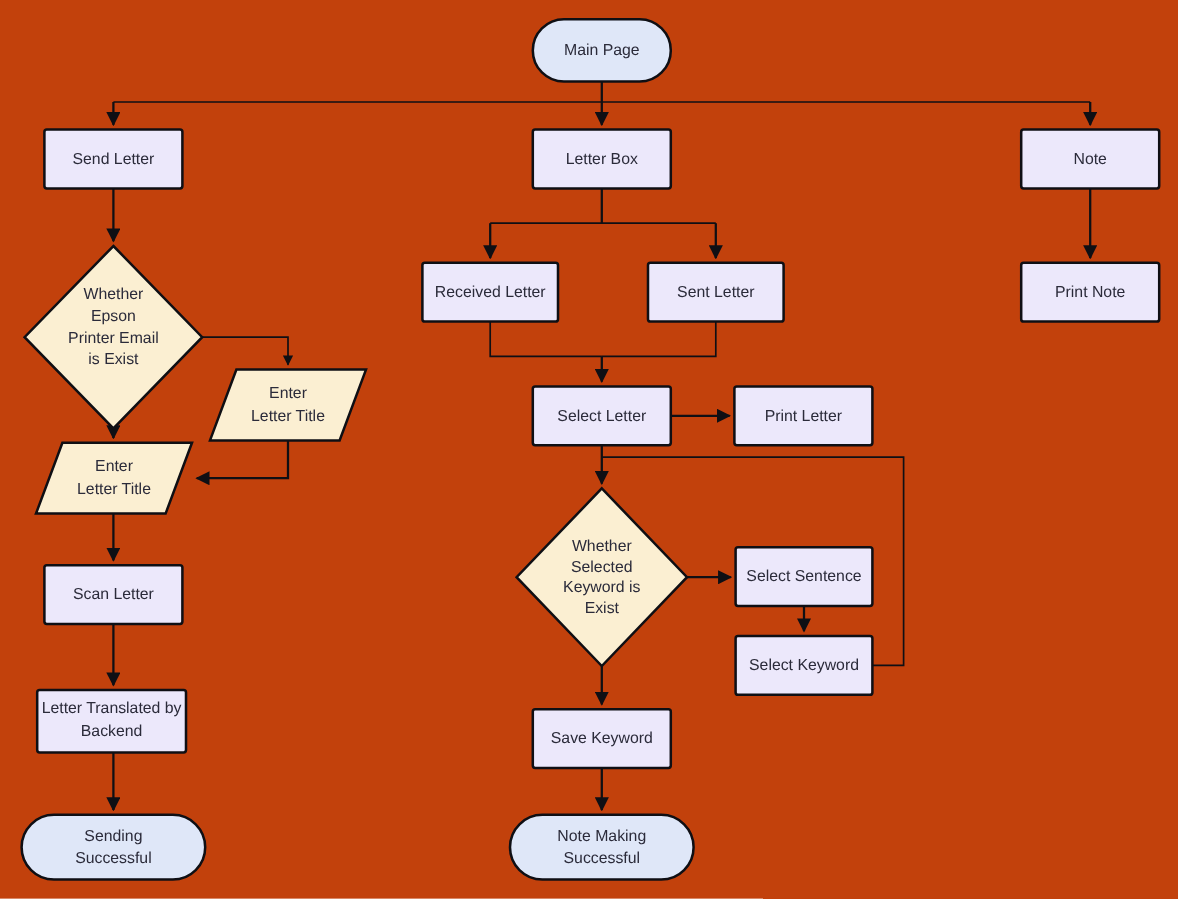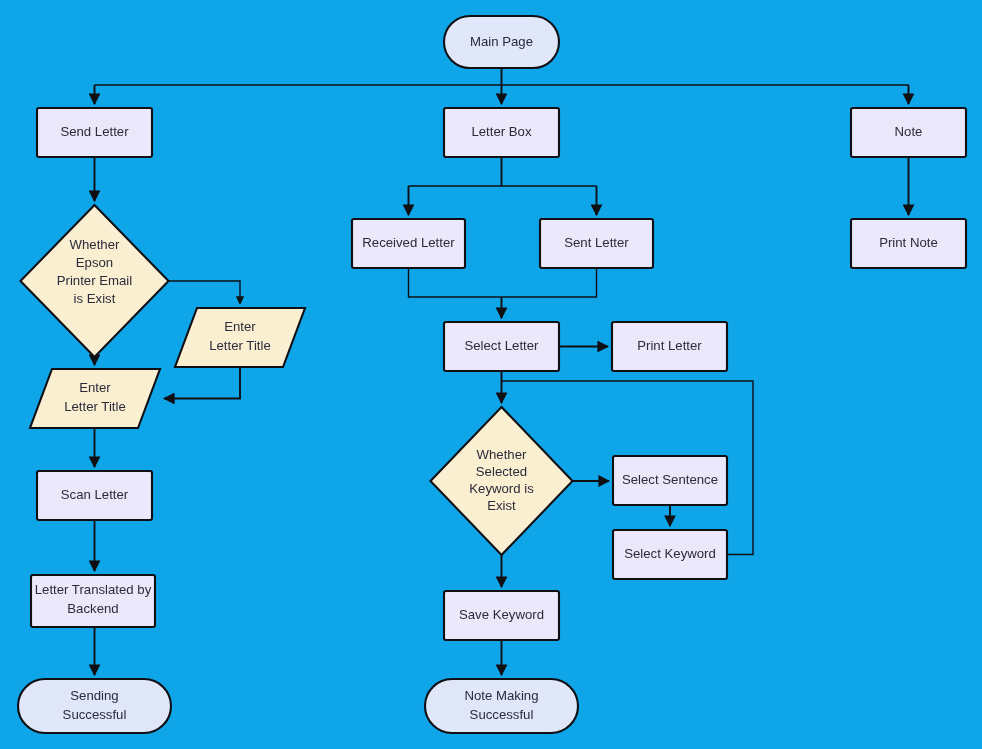--- a/index.html
+++ b/index.html
@@ -8,21 +8,21 @@
     padding: 0;
     background: #ffffff;
   }
   body {
     font-family: "Liberation Sans", sans-serif;
   }
   #flow-root {
     position: relative;
     width: 982px;
     height: 749px;
-    background: #0ea5e9;
+    background: #c2410c;
     overflow: hidden;
   }
   #flow-svg {
     position: absolute;
     left: 0;
     top: 0;
     width: 982px;
     height: 749px;
   }
   .node-label {

